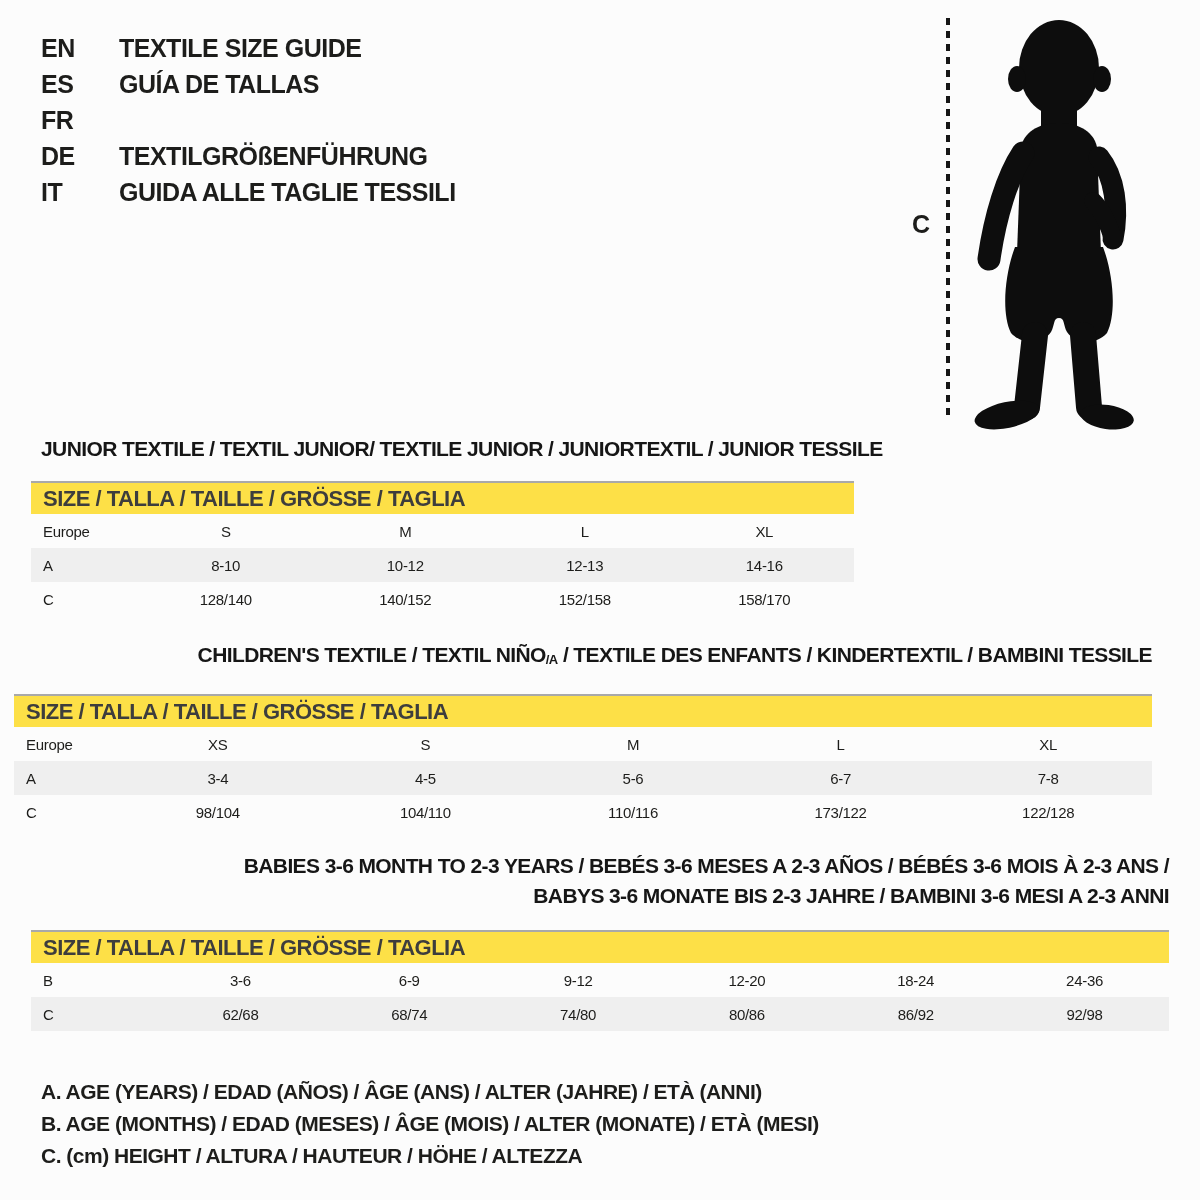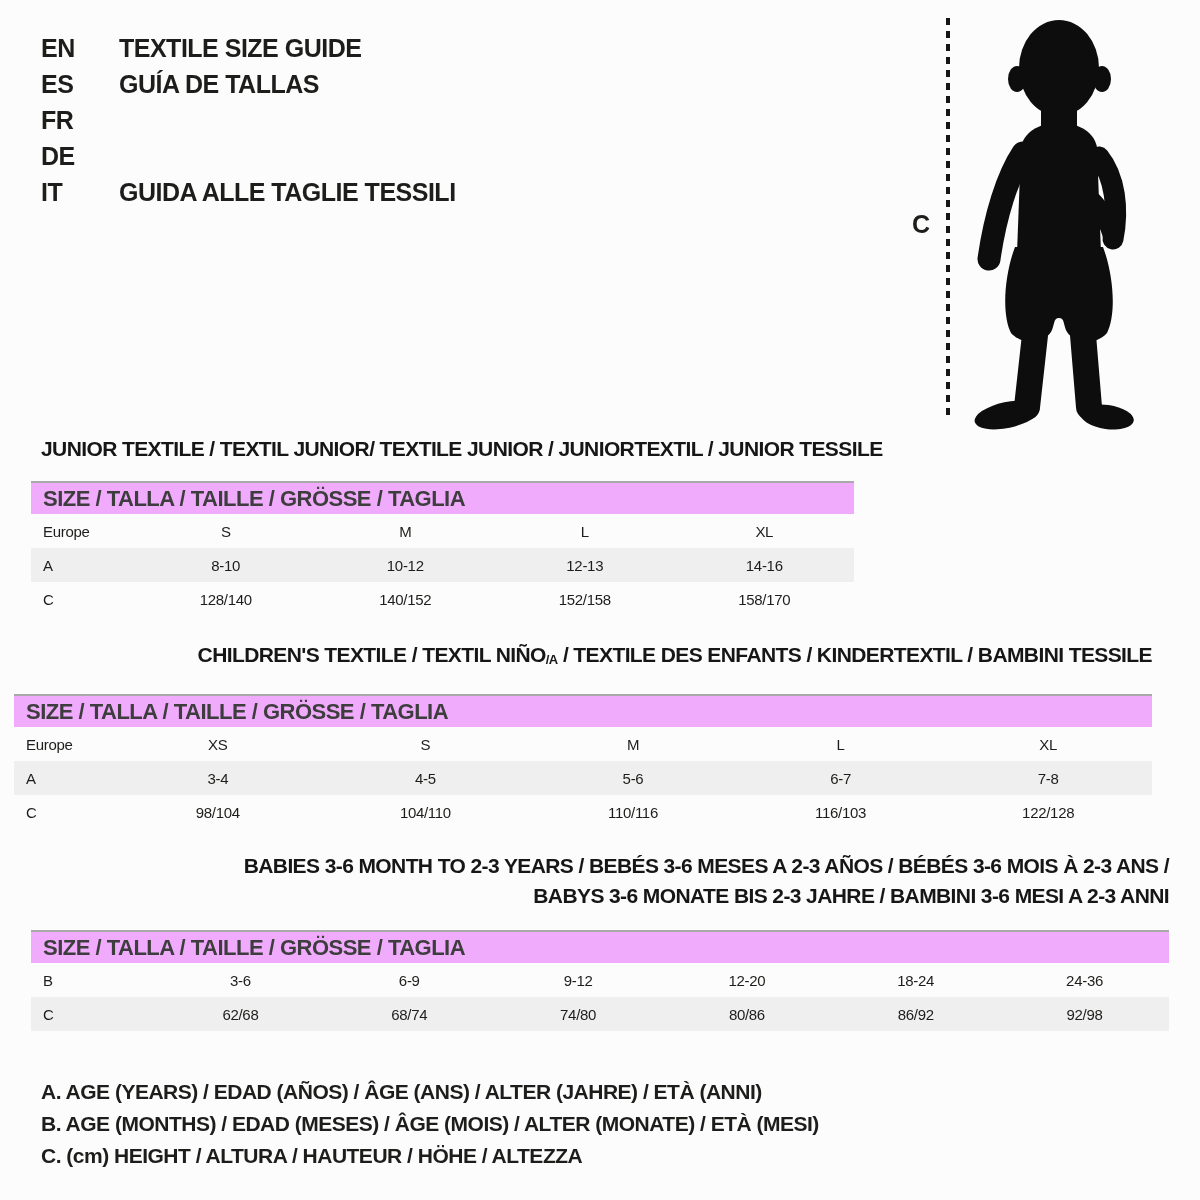--- a/index.html
+++ b/index.html
@@ -26,21 +26,21 @@
   .baby-svg{position:absolute;left:55px;top:5px;}
 
   
   .section{position:absolute;}
   .section-title{
     font-size:21px;font-weight:700;letter-spacing:-0.6px;white-space:nowrap;
     margin:0;line-height:24px;color:#161616;text-align:right;
   }
   .title-sub{font-size:13px;vertical-align:-2px;}
   .size-bar{
-    height:33px;background:#f0abfc;border-top:2px solid #a9a9a9;box-sizing:border-box;
+    height:33px;background:#fde047;border-top:2px solid #a9a9a9;box-sizing:border-box;
     display:flex;align-items:center;padding-left:12px;
     font-size:22px;font-weight:700;letter-spacing:-0.5px;color:#3d3d3d;
   }
   .trow{display:flex;height:34px;align-items:center;font-size:15px;font-weight:400;letter-spacing:-0.3px;}
   .trow.alt{background:#efefef;}
   .tlabel{padding-left:12px;box-sizing:border-box;text-align:left;}
   .tcell{flex:1;text-align:center;}
   .sec-junior .tlabel{width:105px;}
   .sec-children .tlabel{width:100px;}
   .sec-babies .tlabel{width:125px;}
@@ -60,20 +60,21 @@
   </div>
   <div class="lang-row">
     <span class="lang-code">ES</span>
     <span class="lang-title">GUÍA DE TALLAS</span>
   </div>
   <div class="lang-row">
     <span class="lang-code">FR</span>
   </div>
   <div class="lang-row">
     <span class="lang-code">DE</span>
+    <span class="lang-title">TEXTILGRÖßENFÜHRUNG</span>
   </div>
   <div class="lang-row">
     <span class="lang-code">IT</span>
     <span class="lang-title">GUIDA ALLE TAGLIE TESSILI</span>
   </div>
 </div>
 
 <div class="figure-area">
   <div class="dash-line"></div>
   <span class="c-label">C</span>
@@ -144,21 +145,21 @@
     <span class="tcell">4-5</span>
     <span class="tcell">5-6</span>
     <span class="tcell">6-7</span>
     <span class="tcell">7-8</span>
   </div>
   <div class="trow">
     <span class="tlabel">C</span>
     <span class="tcell">98/104</span>
     <span class="tcell">104/110</span>
     <span class="tcell">110/116</span>
-    <span class="tcell">116/103</span>
+    <span class="tcell">173/122</span>
     <span class="tcell">122/128</span>
   </div>
 </div>
 
 <div class="section sec-babies" style="left:31px;top:851px;width:1138px;">
   <p class="section-title" style="margin-left:10px;margin-bottom:0;line-height:30px;">BABIES 3-6 MONTH TO 2-3 YEARS / BEBÉS 3-6 MESES A 2-3 AÑOS / BÉBÉS 3-6 MOIS À 2-3 ANS /</p>
   <p class="section-title babies-title-gap" style="margin-left:10px;margin-bottom:19px;margin-top:0;line-height:30px;">BABYS 3-6 MONATE BIS 2-3 JAHRE / BAMBINI 3-6 MESI A 2-3 ANNI</p>
   <div class="size-bar">SIZE / TALLA / TAILLE / GRÖSSE / TAGLIA</div>
   <div class="trow">
     <span class="tlabel">B</span>

